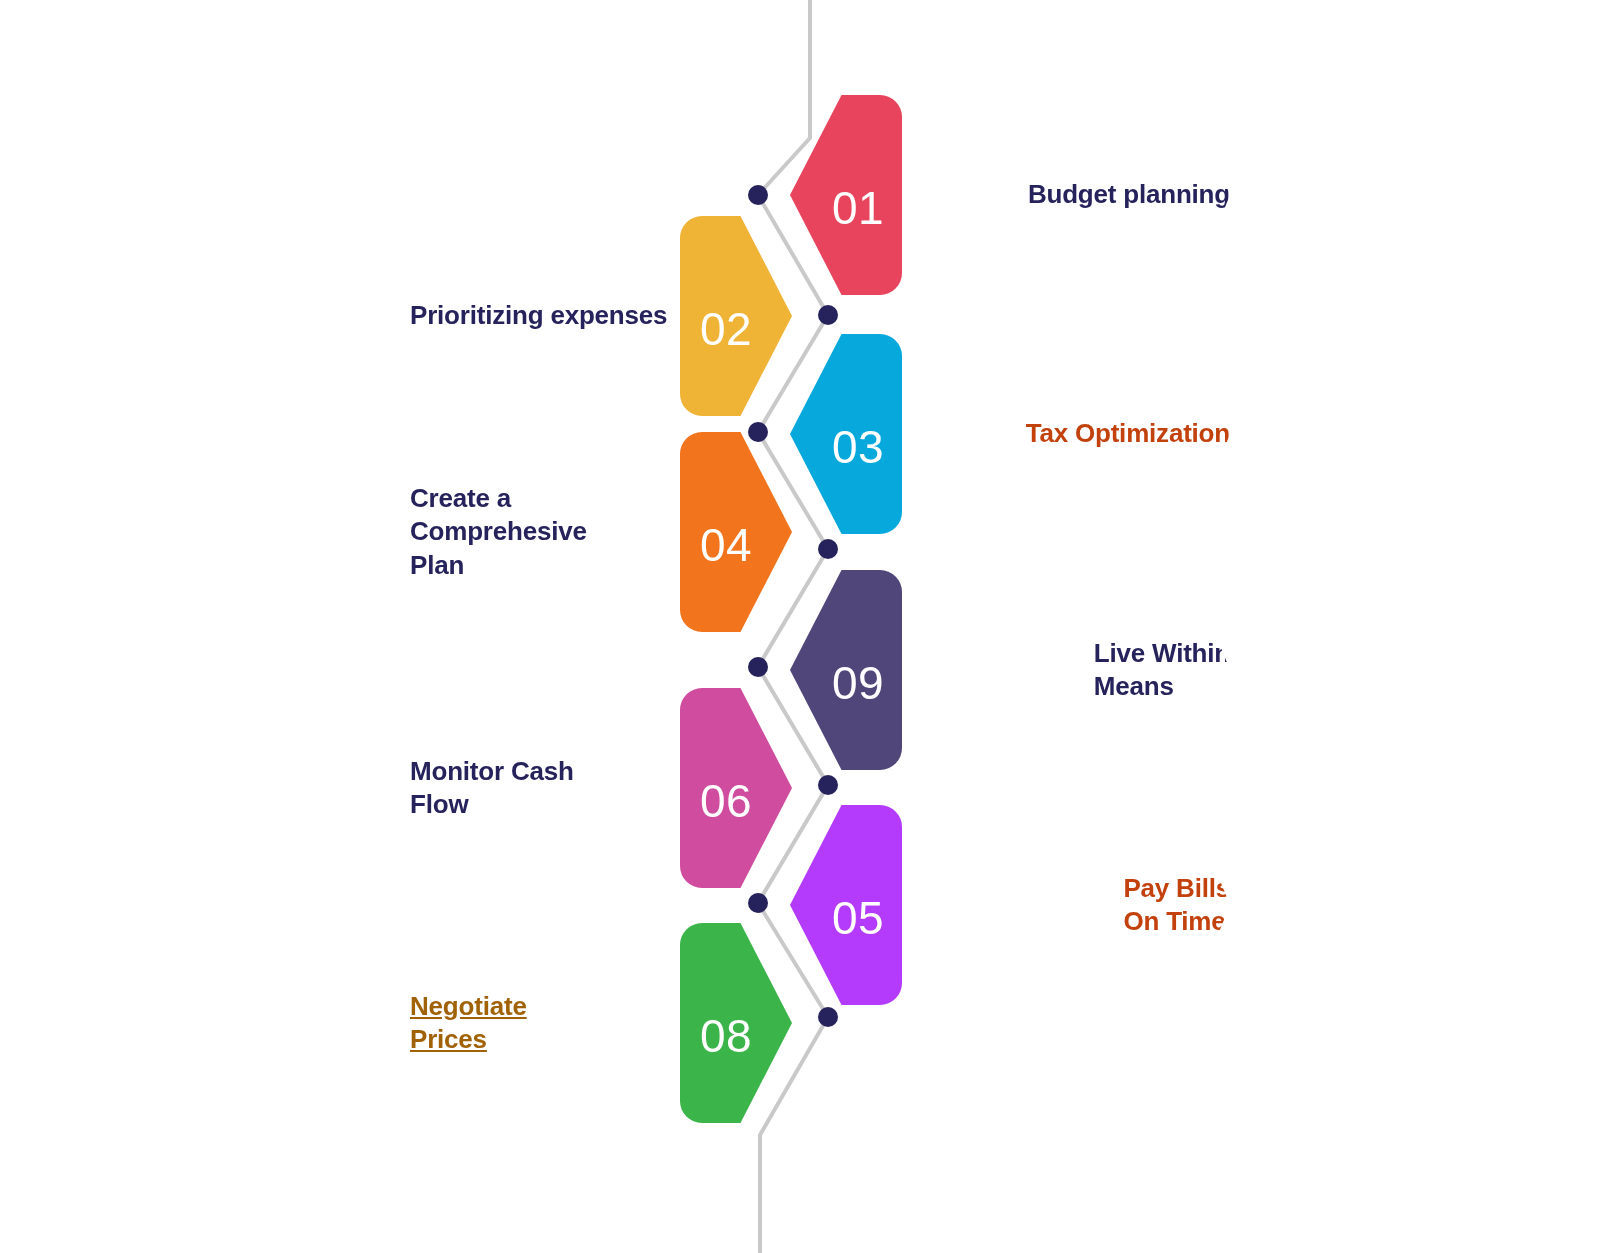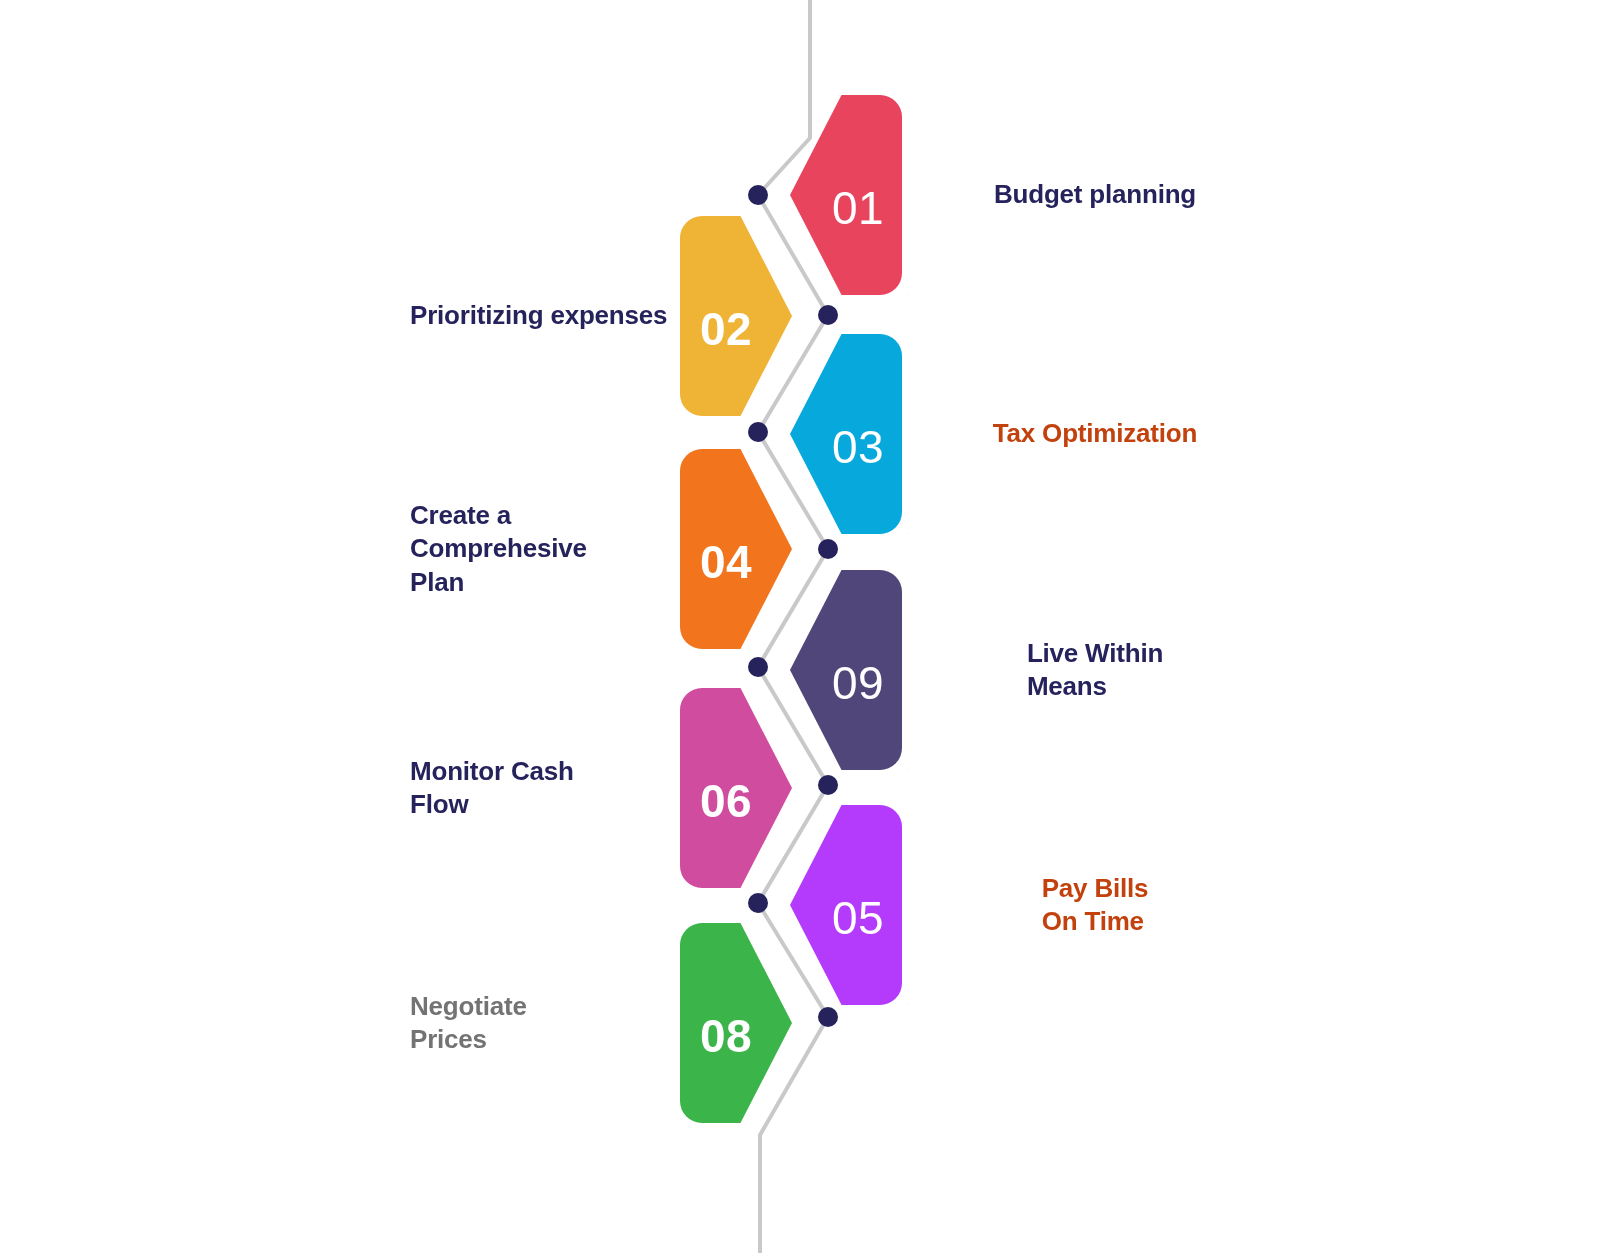--- a/index.html
+++ b/index.html
@@ -44,25 +44,25 @@
     top: 0;
     width: 340px;
     height: 200px;
     background: #ffffff;
     box-shadow: 0 3px 14px rgba(25, 25, 70, 0.10);
     display: flex;
     align-items: center;
     box-sizing: border-box;
   }
   .step-right .panel {
-    left: 116px;
+    left: 100px;
     border-radius: 4px 26px 26px 4px;
     clip-path: polygon(0 0, 88% 0, 100% 50%, 88% 100%, 0 100%);
     padding-left: 38px;
-    justify-content: center;
+    justify-content: flex-end;
     text-align: left;
   }
   .step-left .panel {
     left: 0px;
     border-radius: 26px 4px 4px 26px;
     clip-path: polygon(12% 0, 100% 0, 100% 100%, 12% 100%, 0 50%);
     padding-left: 58px;
     padding-right: 20px;
     justify-content: flex-start;
     text-align: left;
@@ -109,21 +109,21 @@
   .badge-num {
     position: relative;
     color: #ffffff;
     font-size: 46px;
     font-weight: 400;
     letter-spacing: 0.5px;
     line-height: 1;
     margin-top: 26px;
   }
   .step-right .badge-num { transform: translateX(12px); }
-  .step-left  .badge-num { transform: translateX(-10px); font-weight: bold; }
+  .step-left  .badge-num { transform: translateX(-10px); }
 
   
   .joint {
     position: absolute;
     width: 20px;
     height: 20px;
     border-radius: 50%;
     background: #26235c;
   }
 </style>
@@ -157,21 +157,21 @@
       </div>
       <div class="step step-right" style="top: 334px;">
         <div class="panel">
           <div class="panel-label" style="color: #c2410c;">Tax Optimization</div>
         </div>
         <div class="badge">
           <div class="badge-shape" style="background: rgb(7, 168, 220);"></div>
           <div class="badge-num">03</div>
         </div>
       </div>
-      <div class="step step-left" style="top: 449px;">
+      <div class="step step-left" style="top: 432px;">
         <div class="panel">
           <div class="panel-label" style="color: rgb(38, 35, 92);">Create a
 Comprehesive
 Plan</div>
         </div>
         <div class="badge">
           <div class="badge-shape" style="background: rgb(242, 116, 28);"></div>
           <div class="badge-num">04</div>
         </div>
       </div>
@@ -200,21 +200,21 @@
           <div class="panel-label" style="color: #c2410c;">Pay Bills
 On Time</div>
         </div>
         <div class="badge">
           <div class="badge-shape" style="background: rgb(180, 59, 252);"></div>
           <div class="badge-num">05</div>
         </div>
       </div>
       <div class="step step-left" style="top: 923px;">
         <div class="panel">
-          <div class="panel-label" style="color: #737373;">Negotiate
+          <div class="panel-label" style="color: #a16207; text-decoration: underline;">Negotiate
 Prices</div>
         </div>
         <div class="badge">
           <div class="badge-shape" style="background: rgb(59, 180, 74);"></div>
           <div class="badge-num">08</div>
         </div>
       </div>
     </div>
   <div id="joints-layer">
       <div class="joint" style="left: 748px; top: 185px; background: rgb(38, 35, 92);"></div>

